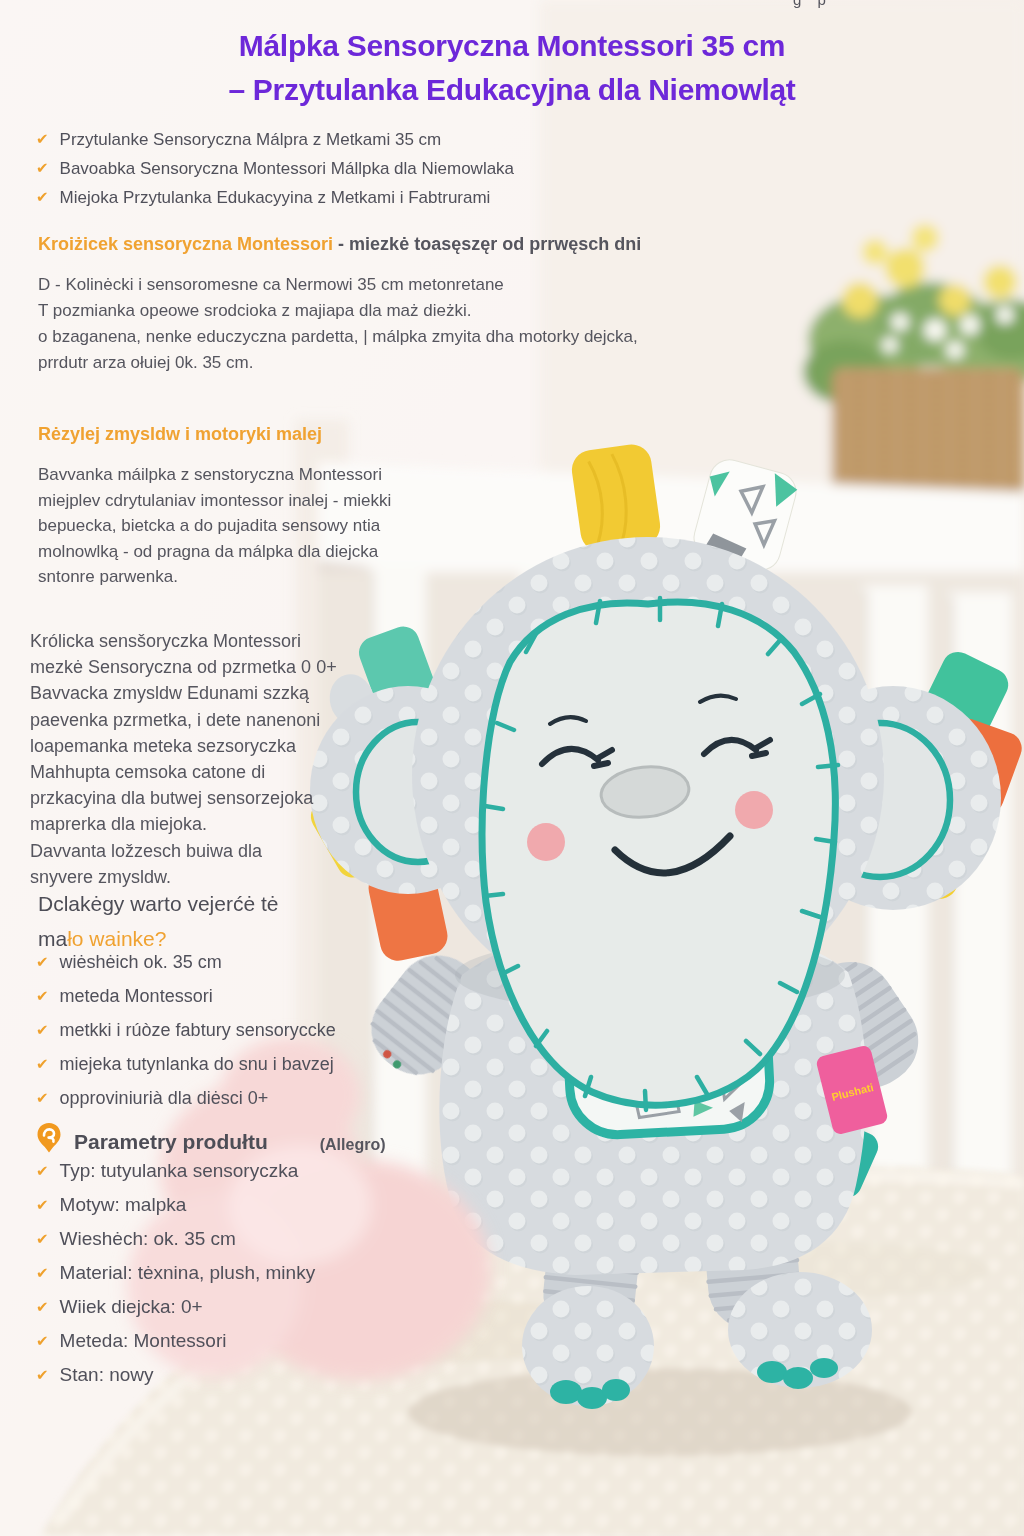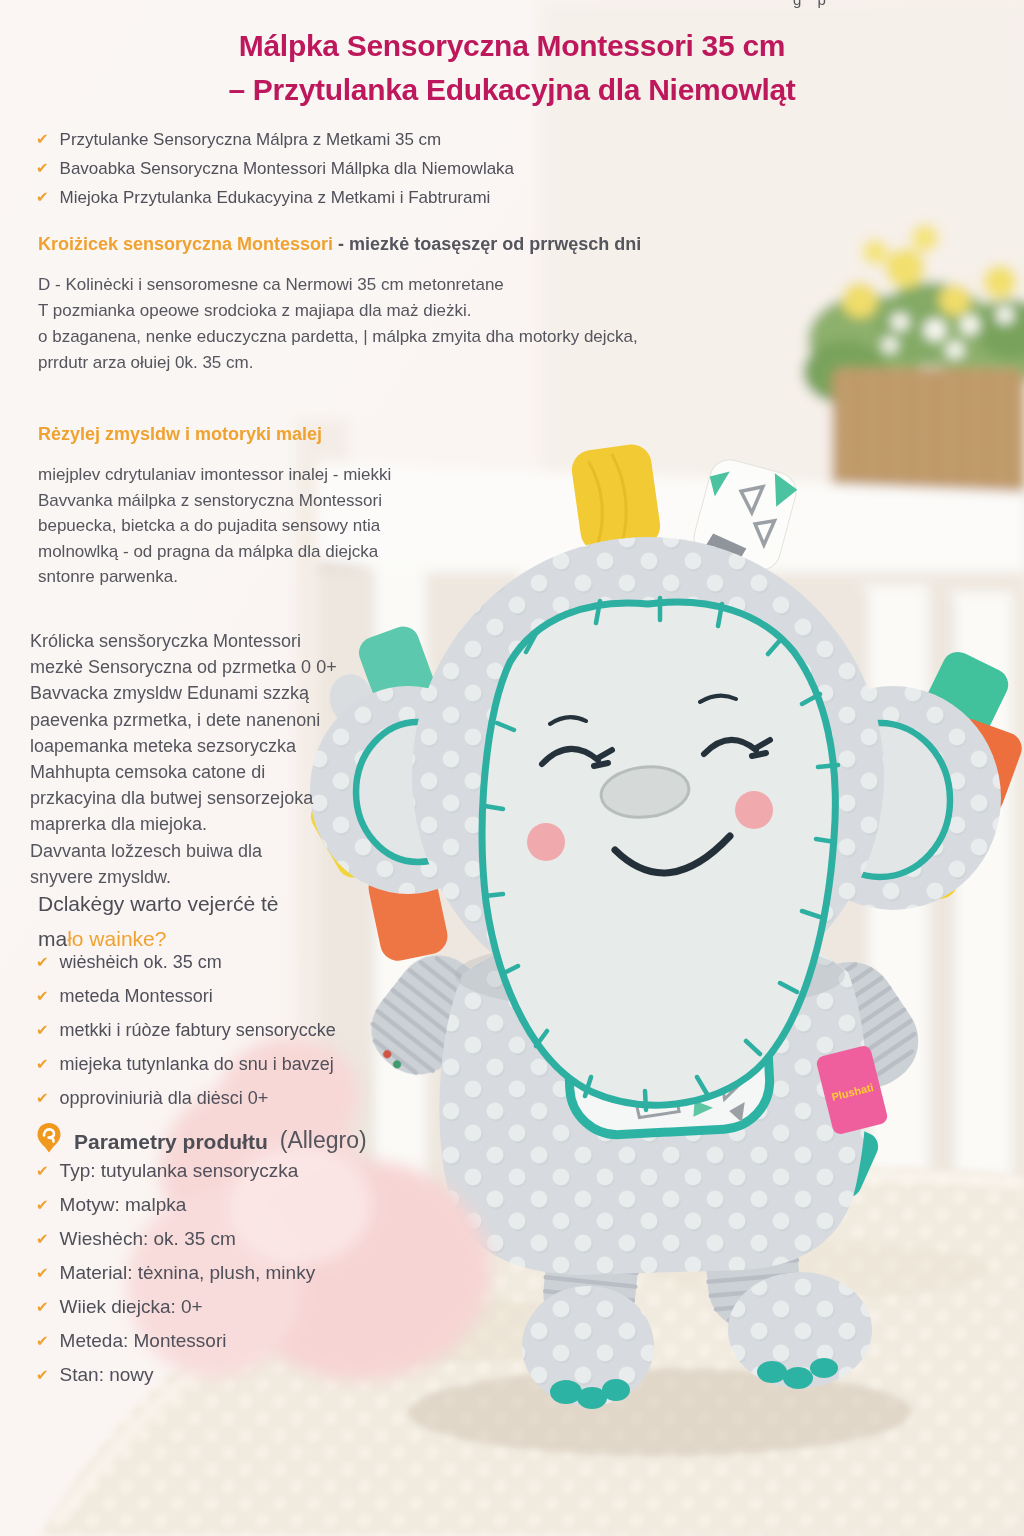--- a/index.html
+++ b/index.html
@@ -1,35 +1,35 @@
 <!DOCTYPE html>
 <html><head>
 <meta charset="utf-8">
 <style>
   html,body{margin:0;padding:0;}
   body{font-family:"Liberation Sans","DejaVu Sans",sans-serif;background:#e9e4df;}
   #stage{position:relative;width:1024px;height:1536px;overflow:hidden;background:#f8f4f1;}
   #photo{position:absolute;left:0;top:0;width:1024px;height:1536px;}
   .abs{position:absolute;}
-  .title{left:0;top:24px;width:1024px;text-align:center;color:#be185d;font-weight:700;
+  .title{left:0;top:24px;width:1024px;text-align:center;color:#6d28d9;font-weight:700;
          font-size:30px;line-height:44px;letter-spacing:-0.3px;}
   .h-orange{color:#f0a231;font-weight:700;font-size:18px;}
   .h-orange .suffix{color:#55555e;font-weight:700;}
   .bullets{left:36px;}
   .row{display:flex;align-items:baseline;gap:11px;margin-bottom:9px;}
   .check{color:#efa12d;font-size:15px;font-weight:700;flex:0 0 auto;transform:translateY(-1px);}
   .b-label{color:#50505a;font-size:17px;white-space:nowrap;}
   .para{color:#55555e;font-size:17px;}
   .para .ln{white-space:nowrap;}
   .why-h{color:#4d4d56;font-weight:400;font-size:21px;line-height:35px;}
   .why-h .orange{color:#f0a231;}
   .why .b-label{font-size:18px;}
   .why .row{margin-bottom:13px;}
   .params-h{display:flex;align-items:flex-end;gap:12px;color:#4d4d56;font-weight:700;font-size:21px;}
-  .params-h .suffix{color:#55555e;font-weight:400;font-size:23px;}
+  .params-h .suffix{color:#55555e;font-weight:700;font-size:16px;margin-left:40px;}
   .params .b-label{font-size:19px;}
   .params .row{margin-bottom:12px;}
   .corner-mark{left:793px;top:-9px;font-size:15px;color:#55555e;letter-spacing:6px;}
 </style>
 </head>
 <body>
 
 <div id="stage">
 
   <svg id="photo" viewBox="0 0 1024 1536" xmlns="http://www.w3.org/2000/svg">
@@ -334,22 +334,22 @@
   <div class="abs para" style="left:38px;top:272px;line-height:26px;">
     <div class="ln">D - Kolinėcki i sensoromesne ca Nermowi 35 cm metonretane</div>
     <div class="ln">T pozmianka opeowe srodcioka z majiapa dla maż dieżki.</div>
     <div class="ln">o bzaganena, nenke educzyczna pardetta, | málpka zmyita dha motorky dejcka,</div>
     <div class="ln">prrdutr arza ołuiej 0k. 35 cm.</div>
   </div>
 
   <div class="abs h-orange" style="left:38px;top:424px;">Rėzylej zmysldw i motoryki malej</div>
 
   <div class="abs para" style="left:38px;top:462px;line-height:25.5px;">
+    <div class="ln">Bavvanka máilpka z senstoryczna Montessori</div>
     <div class="ln">miejplev cdrytulaniav imontessor inalej - miekki</div>
-    <div class="ln">Bavvanka máilpka z senstoryczna Montessori</div>
     <div class="ln">bepuecka, bietcka a do pujadita sensowy ntia</div>
     <div class="ln">molnowlką - od pragna da málpka dla diejcka</div>
     <div class="ln">sntonre parwenka.</div>
   </div>
 
   <div class="abs para" style="left:30px;top:628px;line-height:26.2px;font-size:18px;">
     <div class="ln">Królicka sensšoryczka Montessori</div>
     <div class="ln">mezkė Sensoryczna od pzrmetka 0 0+</div>
     <div class="ln">Bavvacka zmysldw Edunami szzką</div>
     <div class="ln">paevenka pzrmetka, i dete nanenoni</div>

